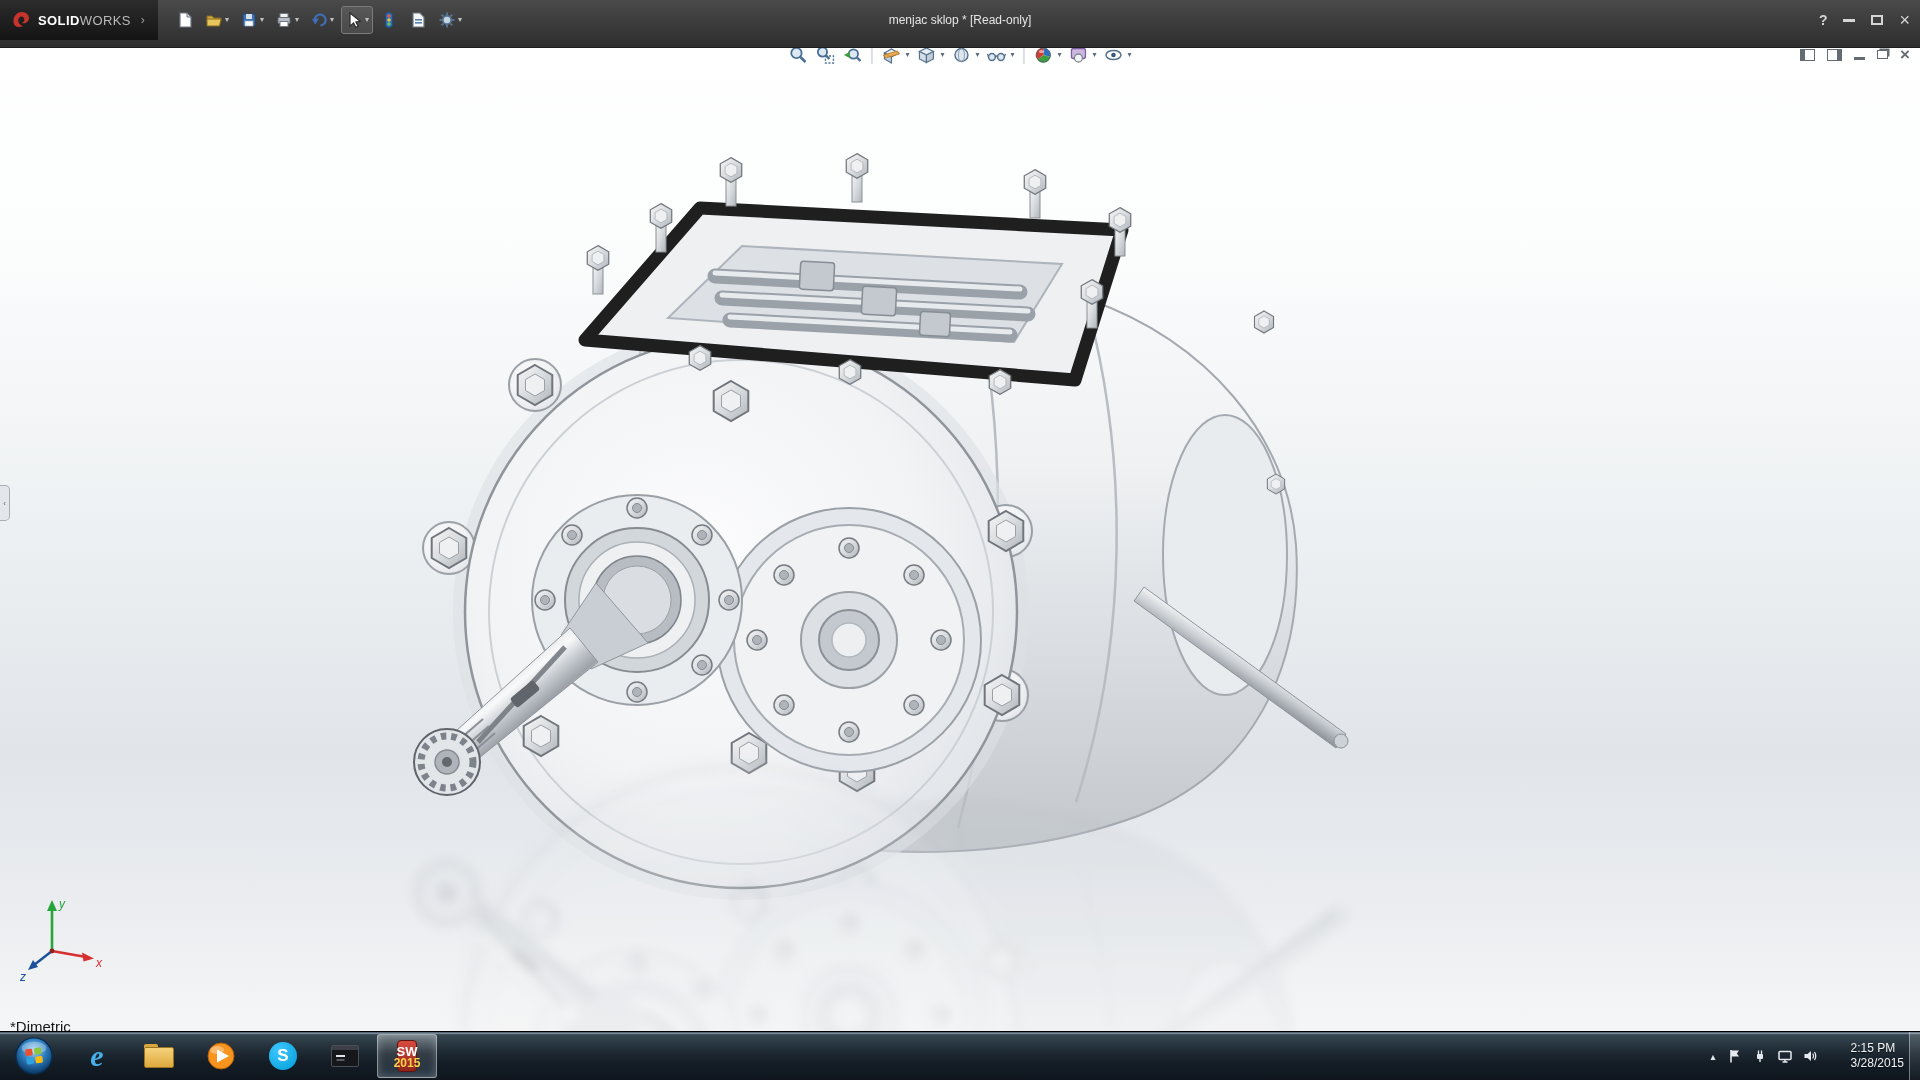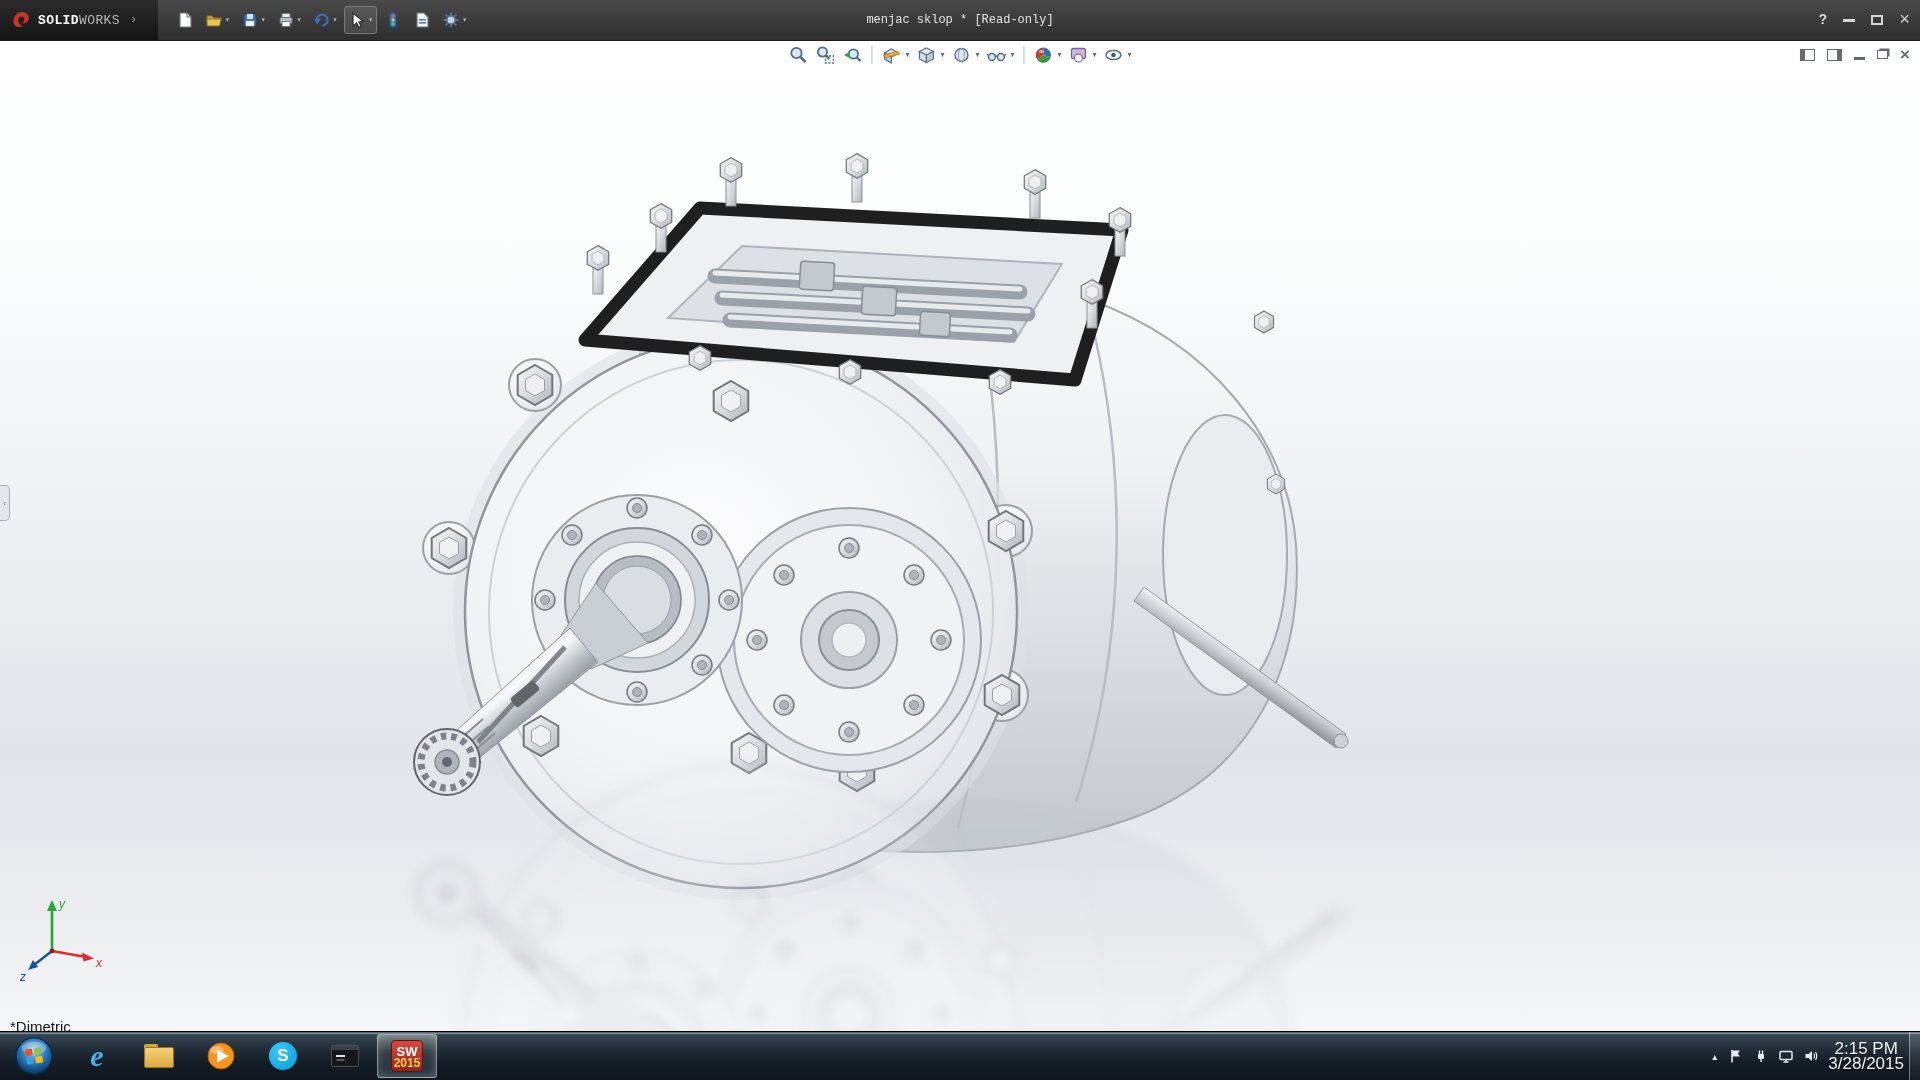--- a/index.html
+++ b/index.html
@@ -1,22 +1,22 @@
 <!DOCTYPE html>
 <html><head>
 <meta charset="utf-8">
 <style>
   * { box-sizing: border-box; margin: 0; padding: 0; }
   html,body { width:1920px; height:1080px; overflow:hidden; }
   body { font-family:"Liberation Sans", sans-serif; position:relative; background:#000; }
 
   
-  .titlebar { position:absolute; top:0; left:0; right:0; height:41px;
+  .titlebar { position:absolute; top:0; left:0; right:0; height:48px;
     background:linear-gradient(180deg,#4a4a4a 0%,#3a3a3a 55%,#2e2e2e 100%);
-    border-bottom:1px solid #1d1d1d; z-index:30;font-family:Liberation Mono, monospace; }
+    border-bottom:1px solid #1d1d1d; z-index:30; }
   .logo-block { position:absolute; left:0; top:0; width:158px; height:40px;
     background:linear-gradient(180deg,#2c2c2c,#141414);
     display:flex; align-items:center; gap:6px; padding-left:10px; }
   .brand { font-size:13px; letter-spacing:.4px; color:#fff; white-space:nowrap; }
   .brand .lt { color:#b9b9b9; font-weight:normal; }
   .brand .bd { font-weight:bold; }
   .logo-chev { color:#9a9a9a; font-size:12px; margin-left:4px; }
   .main-toolbar { position:absolute; left:172px; top:0; height:40px; display:flex; align-items:center; gap:3px; }
   .tbtn { height:28px; display:flex; align-items:center; justify-content:center; padding:0 3px; border-radius:3px; border:1px solid transparent; }
   .tbtn.active { border-color:#7a7a7a; background:rgba(255,255,255,.10); }
@@ -66,33 +66,33 @@
   .task-items { position:absolute; left:2px; top:0; bottom:0; display:flex; align-items:center; }
   .start-orb { width:64px; height:49px; display:flex; align-items:center; justify-content:center; }
   .task-btn { width:60px; height:44px; margin:0 1px; display:flex; align-items:center; justify-content:center; border-radius:3px; border:1px solid transparent; }
   .task-btn.active { border-color:rgba(255,255,255,.45);
     background:linear-gradient(180deg,rgba(255,255,255,.30) 0%,rgba(255,255,255,.10) 45%,rgba(120,160,190,.25) 100%);
     box-shadow:inset 0 0 8px rgba(255,255,255,.25); }
   .ie-e { font-size:30px; font-style:italic; font-weight:bold; color:#45b0ea; font-family:"Liberation Serif", serif; line-height:1; }
   .folder-ic { position:relative; width:30px; height:24px; }
   .folder-ic .back { position:absolute; left:0; top:0; width:14px; height:7px; background:#d9a63c; border-radius:2px 2px 0 0; }
   .folder-ic .body { position:absolute; left:0; top:3px; right:0; bottom:0; background:linear-gradient(180deg,#f4d27a,#dfa93f); border:1px solid #9a7420; border-radius:2px; }
-  .sw-ic { position:relative; width:32px; height:32px; border-radius:4px;
+  .sw-ic { position:relative; width:20px; height:32px; border-radius:4px;
     background:linear-gradient(180deg,#d84a3e,#8e241c); border:1px solid #5f140f;
     display:flex; flex-direction:column; align-items:center; justify-content:center; }
   .sw-ic .sw { color:#fff; font-weight:bold; font-size:13px; line-height:14px; }
   .sw-ic .yr { color:#ffd24a; font-weight:bold; font-size:12px; line-height:9px; }
   .skype-ic { width:28px; height:28px; border-radius:50%; background:radial-gradient(circle at 35% 30%,#3ec6ff,#009ed8); display:flex; align-items:center; justify-content:center; color:#fff; font-weight:bold; font-size:17px; }
   .cmd-ic { position:relative; width:28px; height:22px; background:#15171a; border:1px solid #4a4f55; border-radius:2px; }
   .cmd-ic::before { content:""; position:absolute; top:0; left:0; right:0; height:4px; background:#3c4046; }
   .cmd-ic::after { content:""; position:absolute; left:4px; top:9px; width:9px; height:2px; background:#dfe3e7; box-shadow:0 4px 0 -0.5px #9aa0a6; }
 
   .tray { position:absolute; right:16px; top:0; bottom:0; display:flex; align-items:center; gap:9px; }
   .tray-up { color:#e3e7ea; font-size:10px; padding:0 2px; }
-  .clock { text-align:center; color:#f2f4f6; font-size:17px; line-height:15px; text-shadow:0 1px 1px rgba(0,0,0,.6); }
+  .clock { text-align:left; color:#f2f4f6; font-size:12px; line-height:15px; text-shadow:0 1px 1px rgba(0,0,0,.6);margin-left:24px; }
   .show-desktop { position:absolute; right:0; top:0; bottom:0; width:11px;
     border-left:1px solid rgba(255,255,255,.4);
     background:linear-gradient(180deg,rgba(255,255,255,.14),rgba(255,255,255,.03)); }
 </style>
 </head>
 <body>
 
 <div class="titlebar">
   <div class="logo-block">
     <svg width="22" height="22" viewBox="0 0 22 22">

